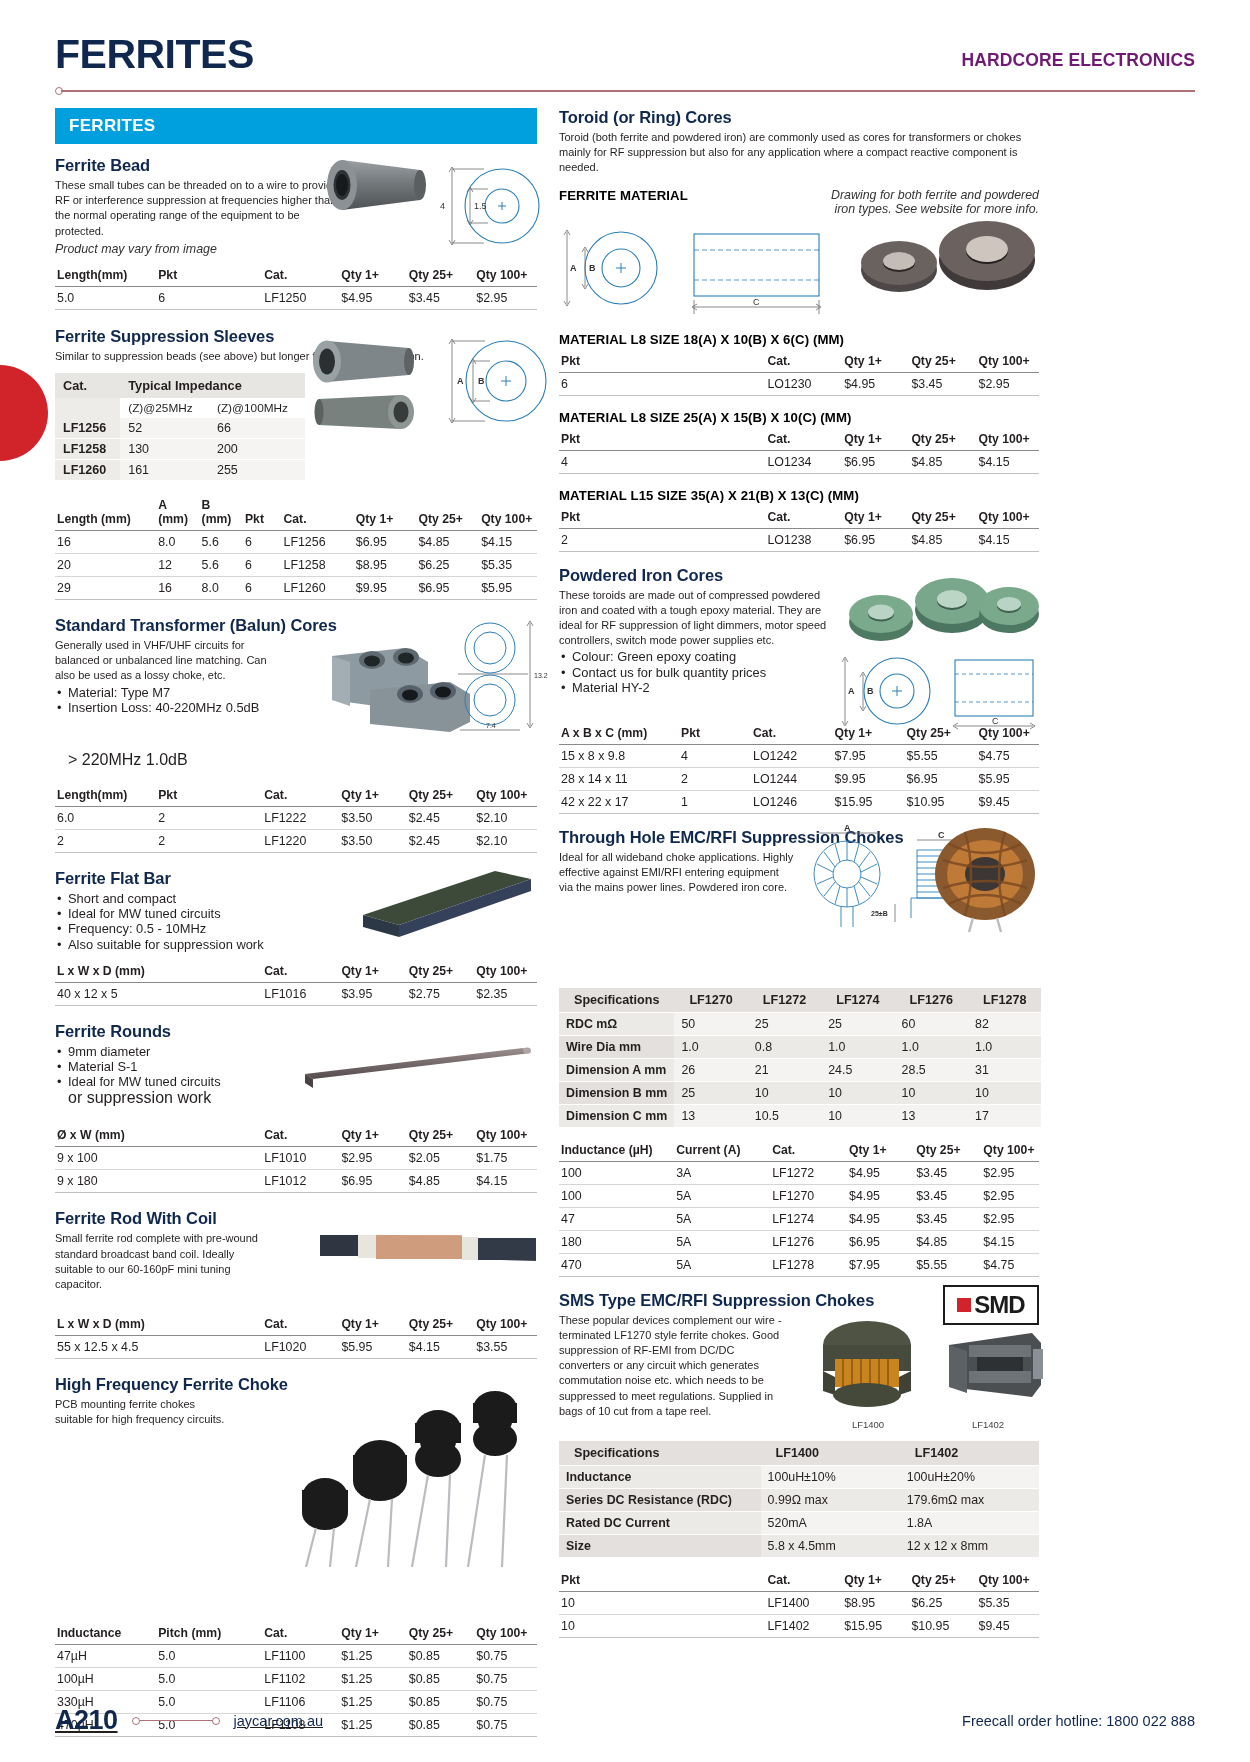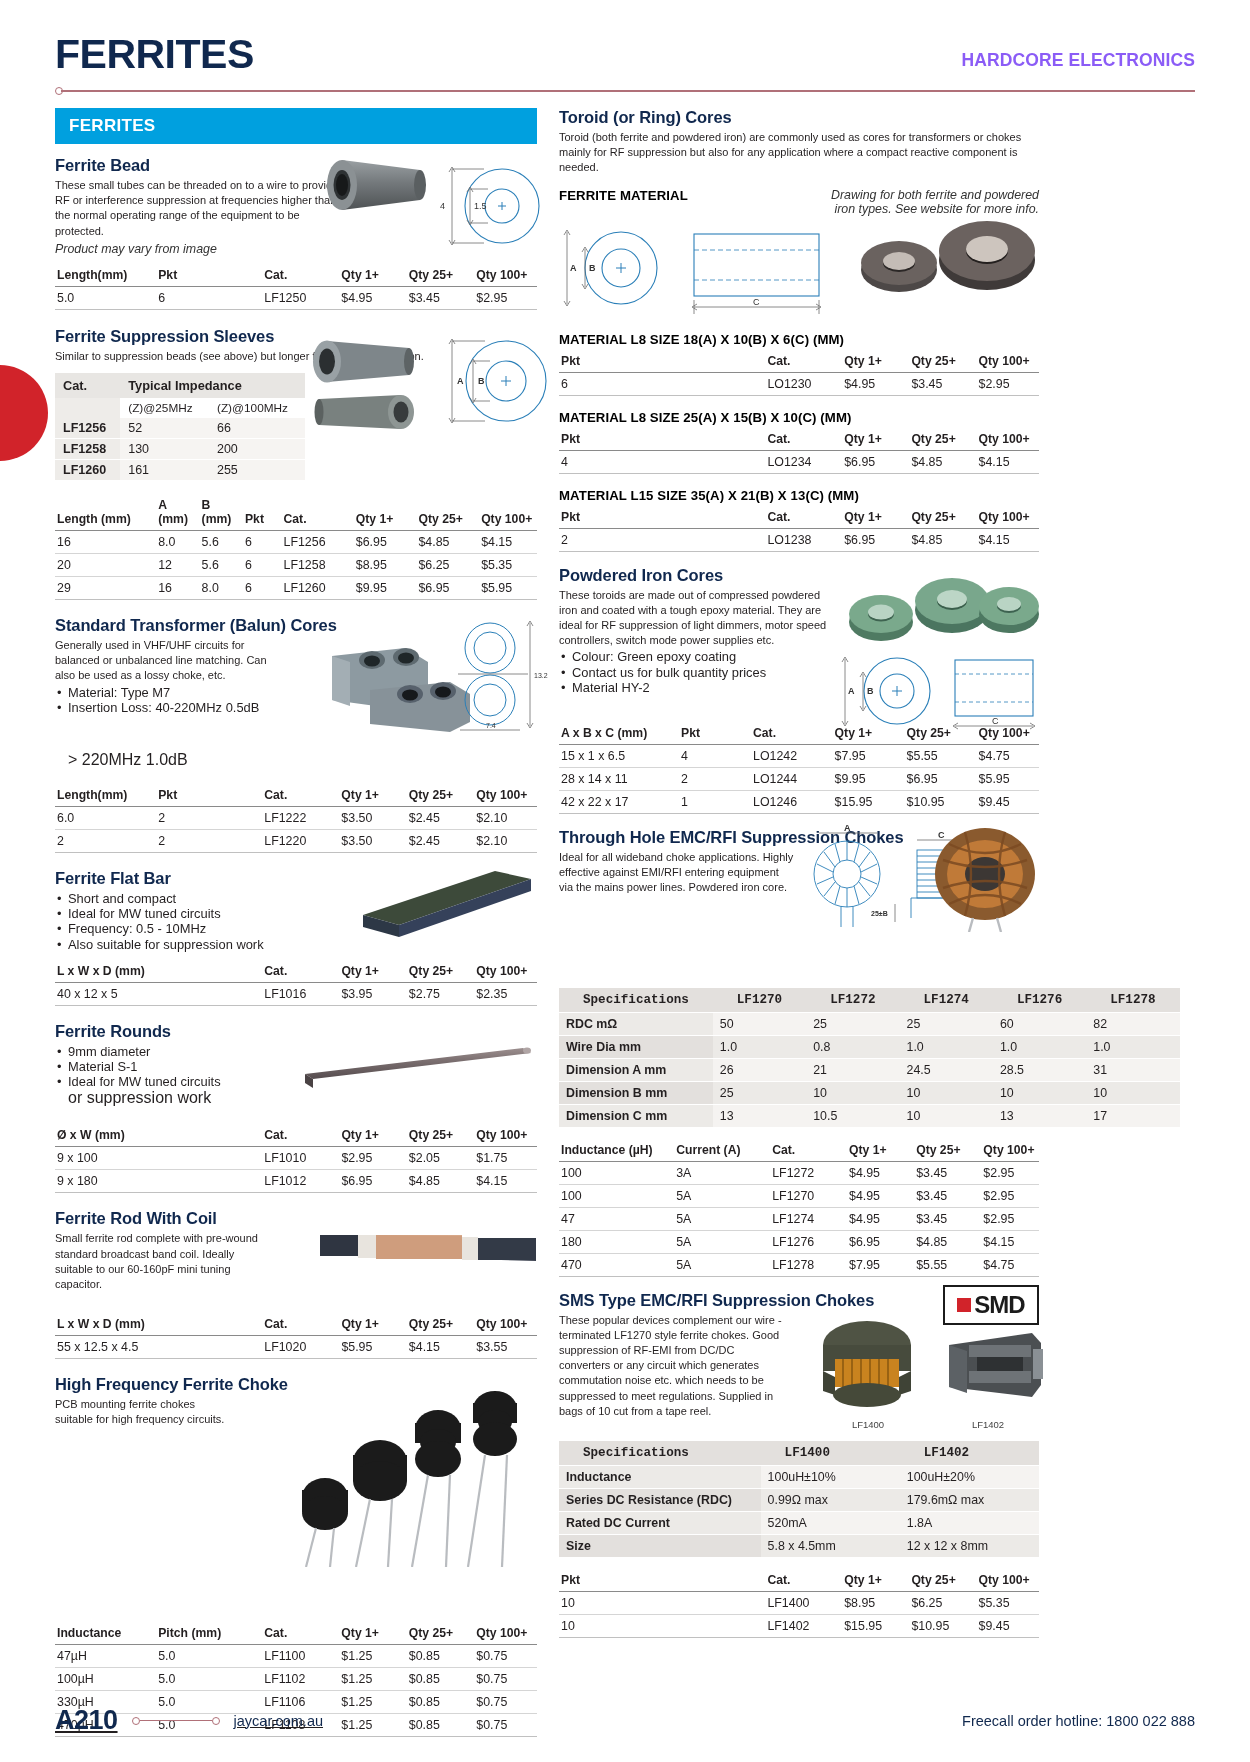--- a/index.html
+++ b/index.html
@@ -14,21 +14,21 @@
   }
   .page { position:relative; width:1250px; height:1762px; padding:0 55px; }
 
   
   .hdr { display:flex; align-items:flex-end; justify-content:space-between; padding-top:34px; }
   .hdr-title {
     font-size:41px; font-weight:bold; letter-spacing:-0.5px;
     color:#10284e; line-height:1;
   }
   .hdr-brand {
-    font-size:17.5px; font-weight:bold; color:#8b5cf6;
+    font-size:17.5px; font-weight:bold; color:#701a75;
     letter-spacing:0.1px; padding-bottom:4px;
   }
   .rule-wrap { position:relative; margin-top:11px; height:10px; }
   .rule { position:absolute; left:6px; right:0; top:4px; height:1.5px; background:#b07078; }
   .rule-dot {
     position:absolute; left:0; top:0.5px; width:8px; height:8px; border-radius:50%;
     border:1.6px solid #b07078; background:#fff;
   }
 
   
@@ -65,21 +65,21 @@
   table.t td {
     text-align:left; padding:4px 2px; border-bottom:0.9px solid #d5d5d5;
     white-space:nowrap;
   }
   table.t tr:last-child td { border-bottom:0.9px solid #c0c0c0; }
 
   
   table.spec { width:100%; border-collapse:collapse; font-size:12.4px; margin-top:8px; }
   table.spec th {
     background:#e3e0dd; text-align:left; font-weight:bold; font-size:12.6px;
-    padding:5px 24px; border-bottom:1px solid #fff;font-family:Liberation Mono, monospace;
+    padding:5px 15px; border-bottom:1px solid #fff;
   }
   table.spec td { padding:4px 7px; border-bottom:1px solid #ffffff; }
   table.spec td.lbl { font-weight:bold; background:#efedea; }
   table.spec tr:nth-child(odd) td { background:#f5f3f1; }
   table.spec tr:nth-child(even) td { background:#eceae7; }
   table.spec tr:nth-child(odd) td.lbl { background:#eceae7; }
   table.spec tr:nth-child(even) td.lbl { background:#e3e0dd; }
 
   
   table.imp { border-collapse:collapse; font-size:12.5px; width:250px; margin-top:9px; }
@@ -843,21 +843,21 @@
             <th>A x B x C (mm)</th>
             <th>Pkt</th>
             <th>Cat.</th>
             <th>Qty 1+</th>
             <th>Qty 25+</th>
             <th>Qty 100+</th>
           </tr>
             </thead>
           <tbody>
             <tr>
-              <td>15 x 1 x 6.5</td>
+              <td>15 x 8 x 9.8</td>
               <td>4</td>
               <td>LO1242</td>
               <td>$7.95</td>
               <td>$5.55</td>
               <td>$4.75</td>
             </tr>
             <tr>
               <td>28 x 14 x 11</td>
               <td>2</td>
               <td>LO1244</td>

